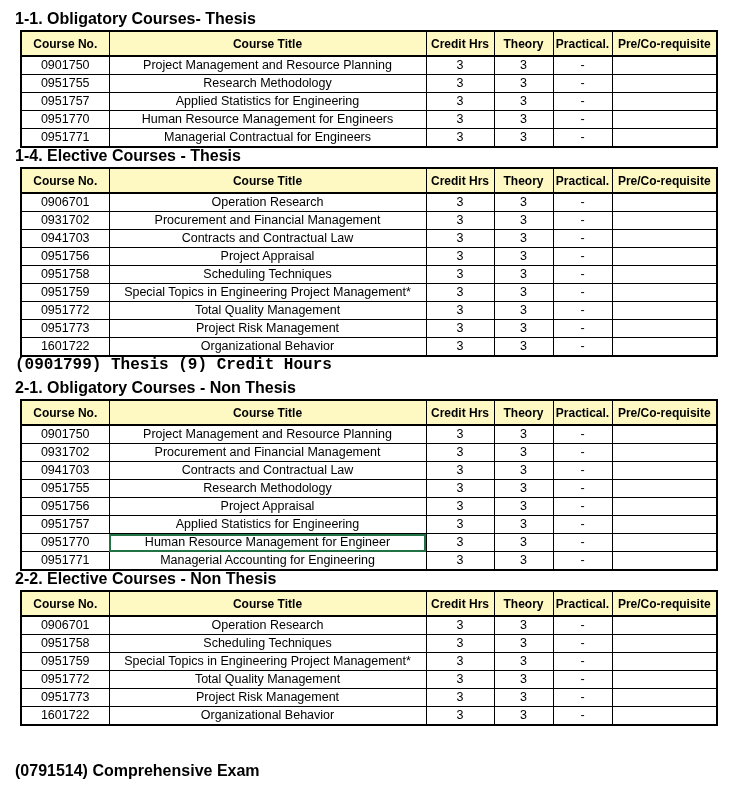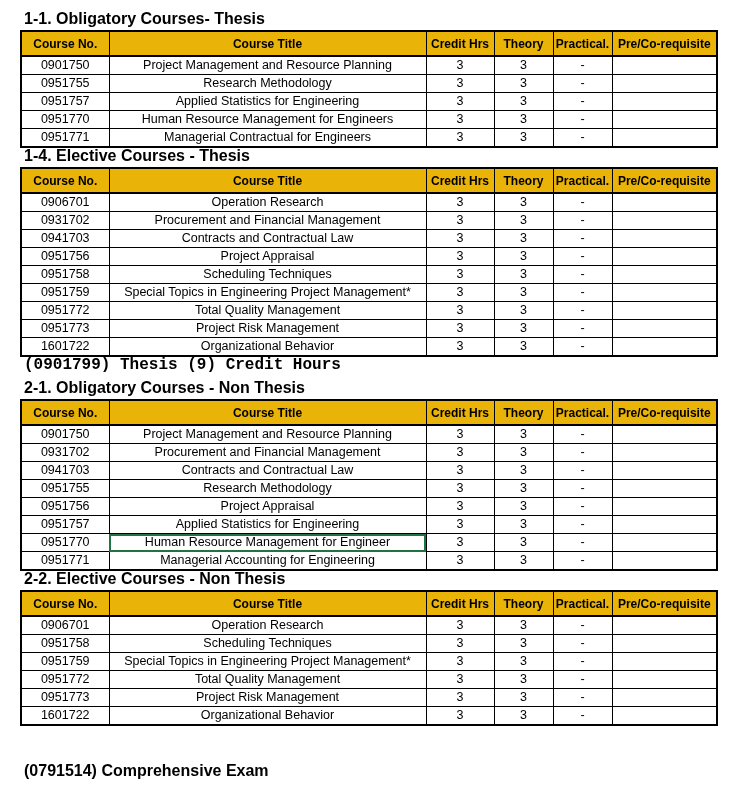--- a/index.html
+++ b/index.html
@@ -1,24 +1,24 @@
 <!DOCTYPE html>
 <html><head>
 <meta charset="utf-8">
 <style>
   html, body { margin: 0; padding: 0; background: #ffffff; }
   body { width: 748px; height: 785px; position: relative; overflow: hidden;
          font-family: "Liberation Sans", sans-serif; color: #000; }
-  .section-title { position: absolute; left: 24px; font-weight: bold; font-size: 16px;
+  .section-title { position: absolute; left: 15px; font-weight: bold; font-size: 16px;
                    line-height: 18px; white-space: nowrap; }
   table.courses { position: absolute; left: 20px; width: 696px; border-collapse: collapse;
                   table-layout: fixed; border: 2px solid #000; font-size: 12.5px; }
   table.courses th, table.courses td { border: 1px solid #000; text-align: center; padding: 0;
                   overflow: hidden; white-space: nowrap; }
-  table.courses th { background: #eab308; font-weight: bold; font-size: 12px; height: 23px;
+  table.courses th { background: #fef9c3; font-weight: bold; font-size: 12px; height: 23px;
                   border-bottom: 2px solid #000; }
   table.courses td { height: 17px; line-height: 17px; }
   col.c-no { width: 88px; } col.c-title { width: 317px; } col.c-credit { width: 68px; }
   col.c-theory { width: 59px; } col.c-prac { width: 59px; } col.c-pre { width: 105px; }
   td.selected { outline: 2px solid #217346; outline-offset: -2px; position: relative; }
   td.selected::after { content: ""; position: absolute; right: -3px; bottom: -3px; width: 5px; height: 5px;
                   background: #217346; }
 </style>
 </head>
 <body>

